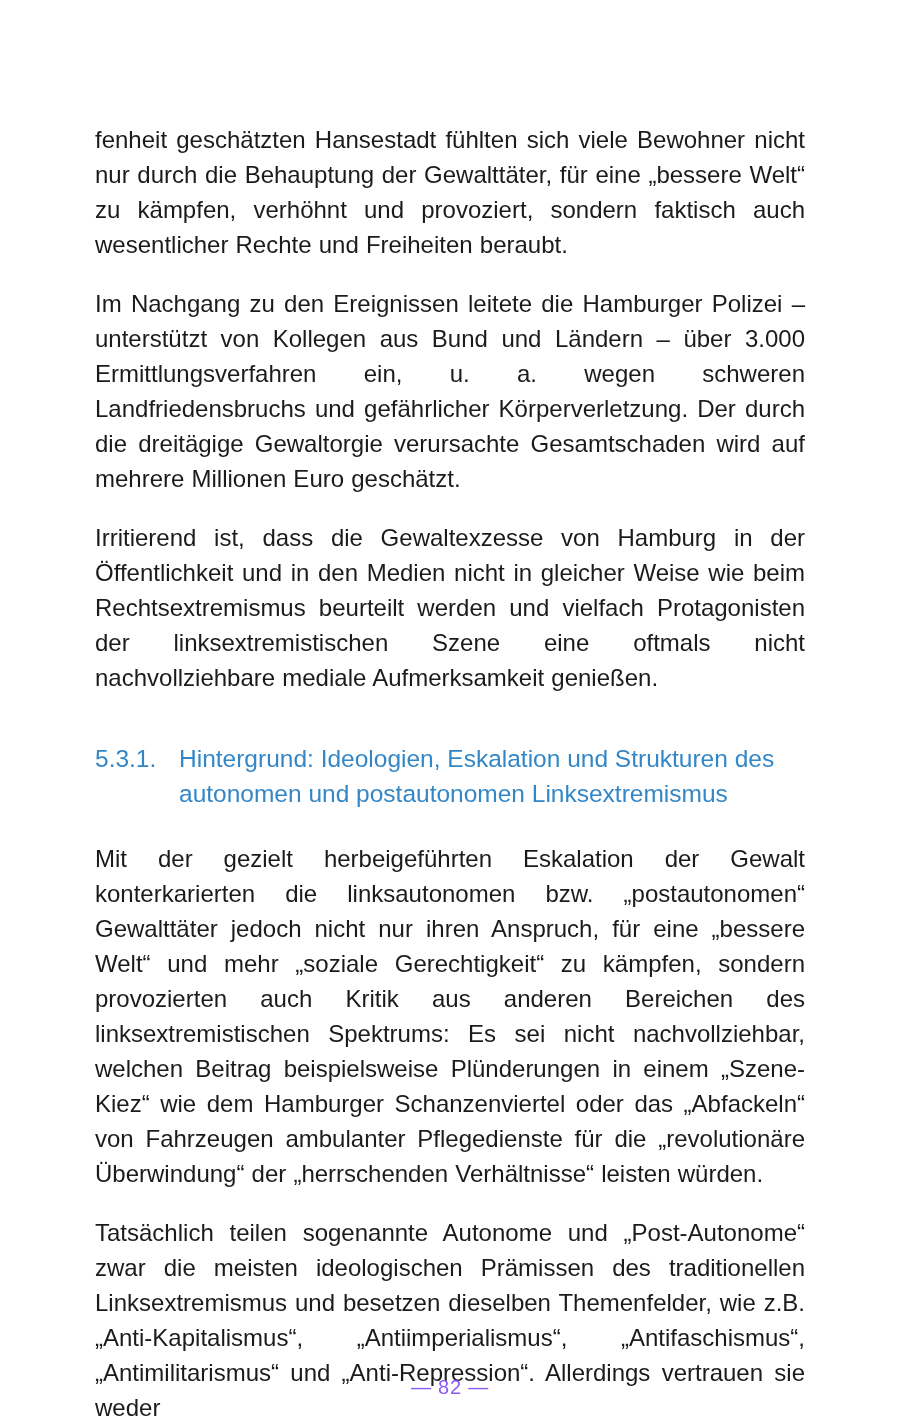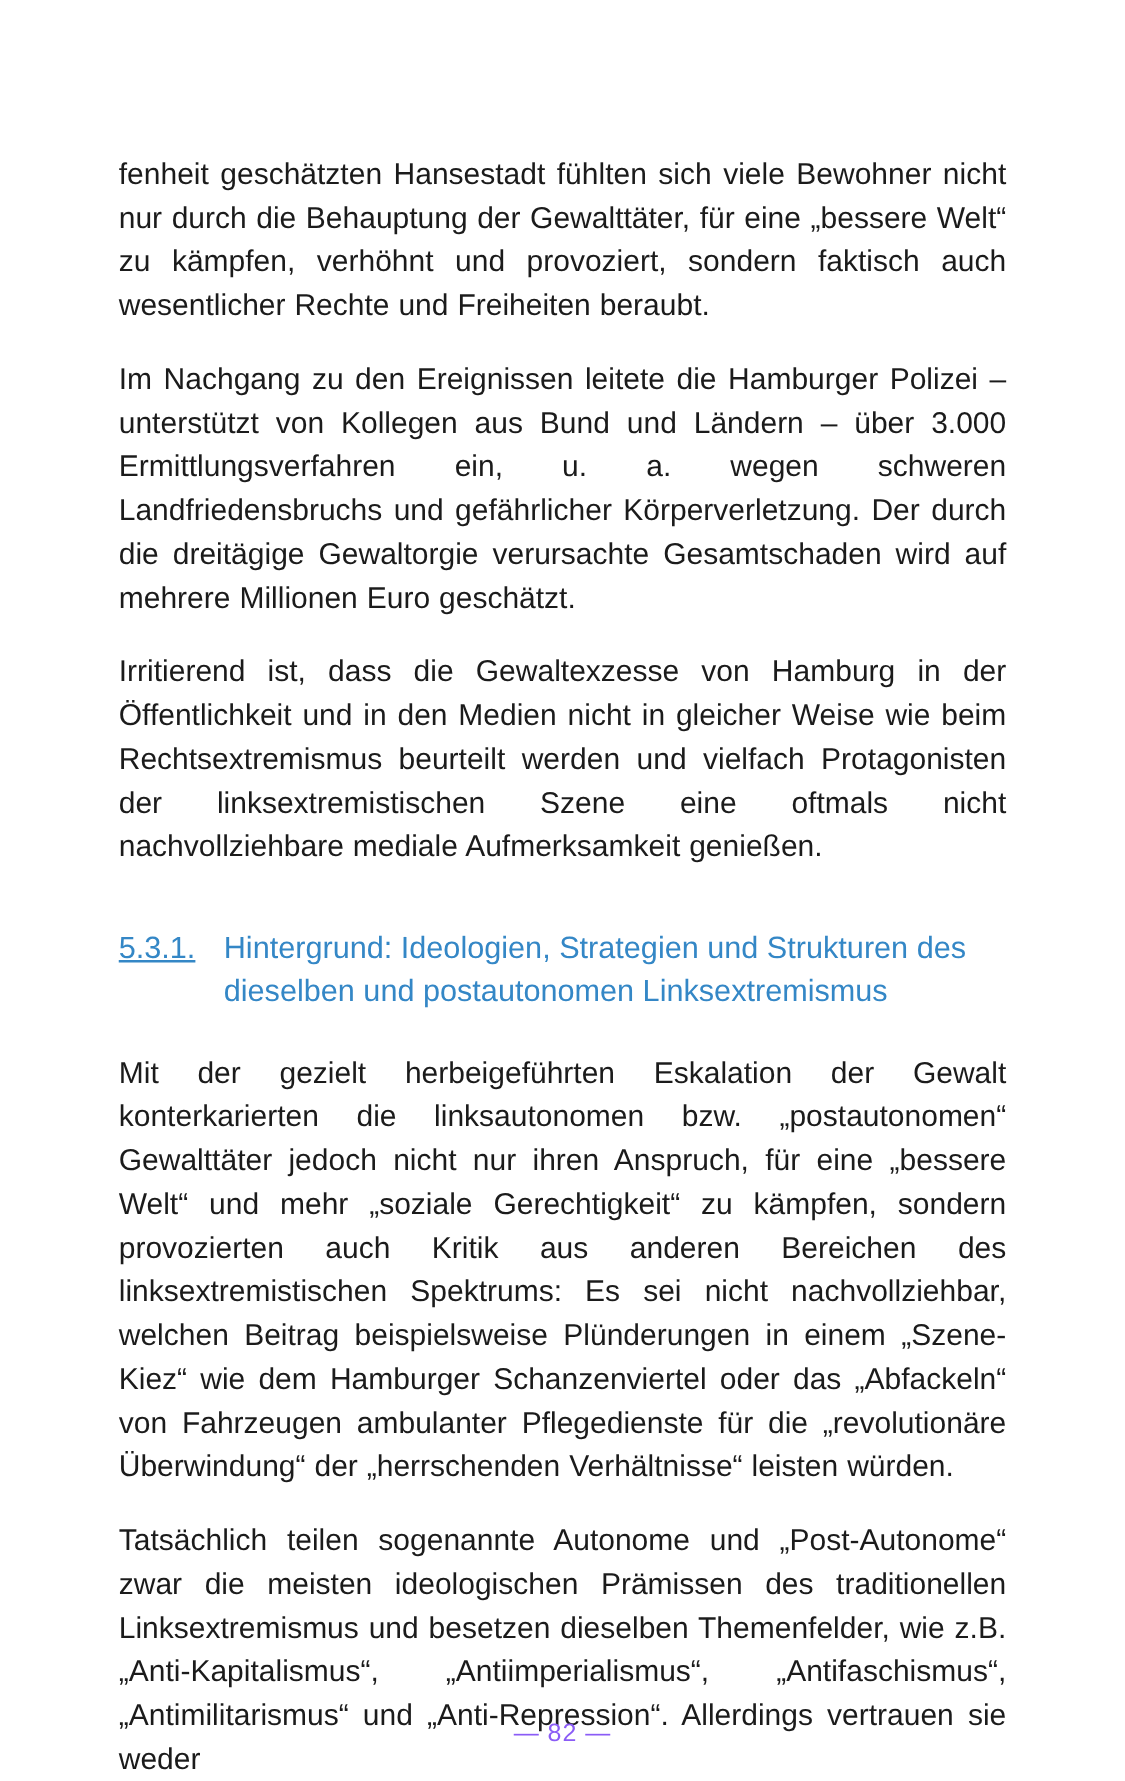--- a/index.html
+++ b/index.html
@@ -42,21 +42,20 @@
     display: flex;
     align-items: flex-start;
     margin: 46px 0 30px 0;
     color: var(--accent, #3487c6);
     font-size: 24.5px;
     line-height: 35px;
   }
   .heading-number {
     flex: none;
     width: 84px;
-    text-decoration: underline;
   }
   .heading-text {
     flex: 1;
     max-width: 600px;
   }
   .footer {
     position: absolute;
     left: 0;
     right: 0;
     bottom: 26px;
@@ -73,21 +72,21 @@
   <div class="content">
 
     <p class="body-text">fenheit geschätzten Hansestadt fühlten sich viele Bewohner nicht nur durch die Behauptung der Gewalttäter, für eine „bessere Welt“ zu kämpfen, verhöhnt und provoziert, sondern faktisch auch wesentlicher Rechte und Freiheiten beraubt.</p>
 
     <p class="body-text">Im Nachgang zu den Ereignissen leitete die Hamburger Polizei – unterstützt von Kollegen aus Bund und Ländern – über 3.000 Ermittlungsverfahren ein, u. a. wegen schweren Landfriedensbruchs und gefährlicher Körperverletzung. Der durch die dreitägige Gewaltorgie verursachte Gesamtschaden wird auf mehrere Millionen Euro geschätzt.</p>
 
     <p class="body-text">Irritierend ist, dass die Gewaltexzesse von Hamburg in der Öffentlichkeit und in den Medien nicht in gleicher Weise wie beim Rechtsextremismus beurteilt werden und vielfach Protagonisten der linksextremistischen Szene eine oftmals nicht nachvollziehbare mediale Aufmerksamkeit genießen.</p>
 
     <div class="section-heading">
       <span class="heading-number">5.3.1.</span>
-      <span class="heading-text">Hintergrund: Ideologien, Strategien und Strukturen des dieselben und postautonomen Linksextremismus</span>
+      <span class="heading-text">Hintergrund: Ideologien, Eskalation und Strukturen des autonomen und postautonomen Linksextremismus</span>
     </div>
 
     <p class="body-text">Mit der gezielt herbeigeführten Eskalation der Gewalt konterkarierten die linksautonomen bzw. „postautonomen“ Gewalttäter jedoch nicht nur ihren Anspruch, für eine „bessere Welt“ und mehr „soziale Gerechtigkeit“ zu kämpfen, sondern provozierten auch Kritik aus anderen Bereichen des linksextremistischen Spektrums: Es sei nicht nachvollziehbar, welchen Beitrag beispielsweise Plünderungen in einem „Szene-Kiez“ wie dem Hamburger Schanzenviertel oder das „Abfackeln“ von Fahrzeugen ambulanter Pflegedienste für die „revolutionäre Überwindung“ der „herrschenden Verhältnisse“ leisten würden.</p>
 
     <p class="body-text continues">Tatsächlich teilen sogenannte Autonome und „Post-Autonome“ zwar die meisten ideologischen Prämissen des traditionellen Linksextremismus und besetzen dieselben Themenfelder, wie z.B. „Anti-Kapitalismus“, „Antiimperialismus“, „Antifaschismus“, „Antimilitarismus“ und „Anti-Repression“. Allerdings vertrauen sie weder</p>
 
   </div>
 
   <div class="footer">
     <span>— 82 —</span>

